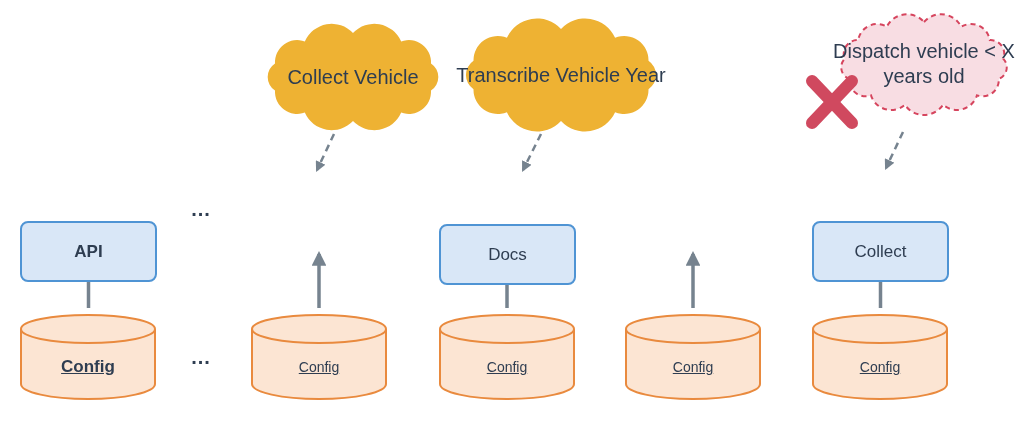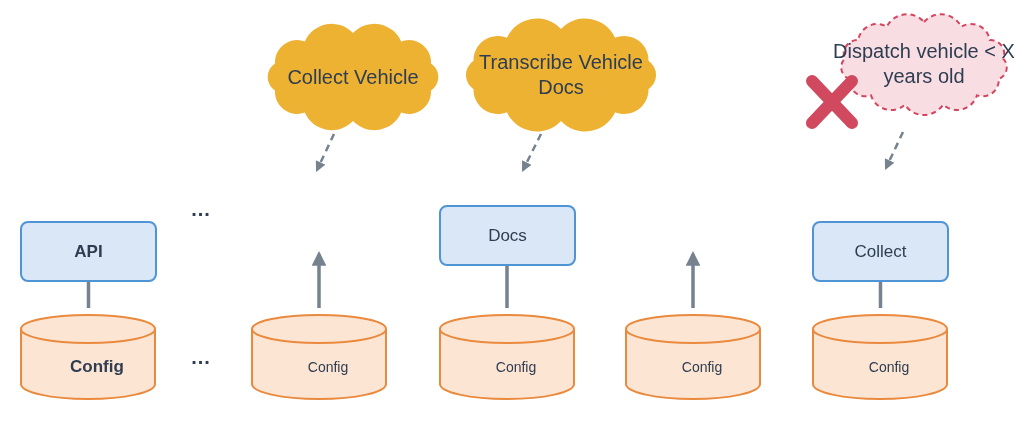--- a/index.html
+++ b/index.html
@@ -102,27 +102,28 @@
     width: 100%; height: 100%;
     overflow: visible;
   }
   .cyl-fill-part {
     fill: var(--cyl-fill);
     stroke: var(--cyl-stroke);
     stroke-width: 2;
   }
   .cyl-label {
     position: absolute;
-    left: 9px; top: 20px;
+    left: 0; top: 20px;
     width: 100%; height: 68px;
     display: flex;
     align-items: center;
     justify-content: center;
     font-size: 14px;
     color: var(--text);
+    text-decoration: underline;
   }
   .cyl-label.em { font-weight: bold; font-size: 17px; }
 
   
   .ellipsis {
     position: absolute;
     width: 32px;
     text-align: center;
     font-size: 20px;
     font-weight: bold;
@@ -172,21 +173,21 @@
     <div class="cloud-text">
       <span>Collect Vehicle</span>
     </div>
   </div>
 
   <div class="cloud" style="left:456px; top:16px; width:210px; height:118px">
     <svg viewBox="0 0 210 118">
       <path class="cloud-shape-planned" d="M105.0,13.0 A32.9,32.9 0 0 1 159.1,21.8 A24.3,24.3 0 0 1 192.5,44.8 A17.1,17.1 0 0 1 192.5,73.2 A24.3,24.3 0 0 1 159.1,96.2 A32.9,32.9 0 0 1 105.0,105.0 A32.9,32.9 0 0 1 50.9,96.2 A24.3,24.3 0 0 1 17.5,73.2 A17.1,17.1 0 0 1 17.5,44.8 A24.3,24.3 0 0 1 50.9,21.8 A32.9,32.9 0 0 1 105.0,13.0 Z"></path>
     </svg>
     <div class="cloud-text">
-      <span>Transcribe Vehicle Docs</span>
+      <span>Transcribe Vehicle Year</span>
     </div>
   </div>
 
   <div class="cloud" style="left:831px; top:9px; width:186px; height:110px">
     <svg viewBox="0 0 186 110">
       <path class="cloud-shape-rejected" d="M93.0,13.0 A22.5,22.5 0 0 1 130.2,17.8 A19.0,19.0 0 0 1 158.8,31.1 A13.9,13.9 0 0 1 172.4,49.9 A12.3,12.3 0 0 1 167.8,69.9 A16.4,16.4 0 0 1 146.0,86.4 A21.1,21.1 0 0 1 112.1,95.8 A23.0,23.0 0 0 1 73.9,95.8 A21.1,21.1 0 0 1 40.0,86.4 A16.4,16.4 0 0 1 18.2,69.9 A12.3,12.3 0 0 1 13.6,49.9 A13.9,13.9 0 0 1 27.2,31.1 A19.0,19.0 0 0 1 55.8,17.8 A22.5,22.5 0 0 1 93.0,13.0 Z"></path>
     </svg>
     <div class="cloud-text">
       <span>Dispatch vehicle &lt; X</span>
       <span>years old</span>
@@ -194,21 +195,21 @@
   </div>
 
   <svg class="x-mark" viewBox="0 0 60 62" xmlns="http://www.w3.org/2000/svg">
     <line x1="10" y1="10" x2="50" y2="52"></line>
     <line x1="50" y1="10" x2="10" y2="52"></line>
   </svg>
 
   <div class="service-box em" style="left:20px; top:179px">
     <span>API</span>
   </div>
-  <div class="service-box" style="left:439px; top:163px">
+  <div class="service-box" style="left:439px; top:182px">
     <span>Docs</span>
   </div>
   <div class="service-box" style="left:812px; top:179px">
     <span>Collect</span>
   </div>
 
   <div class="ellipsis" style="left:185px; top:198px">...</div>
   <div class="ellipsis" style="left:185px; top:346px">...</div>
 
   <div class="cylinder" style="left:19px; top:313px">

